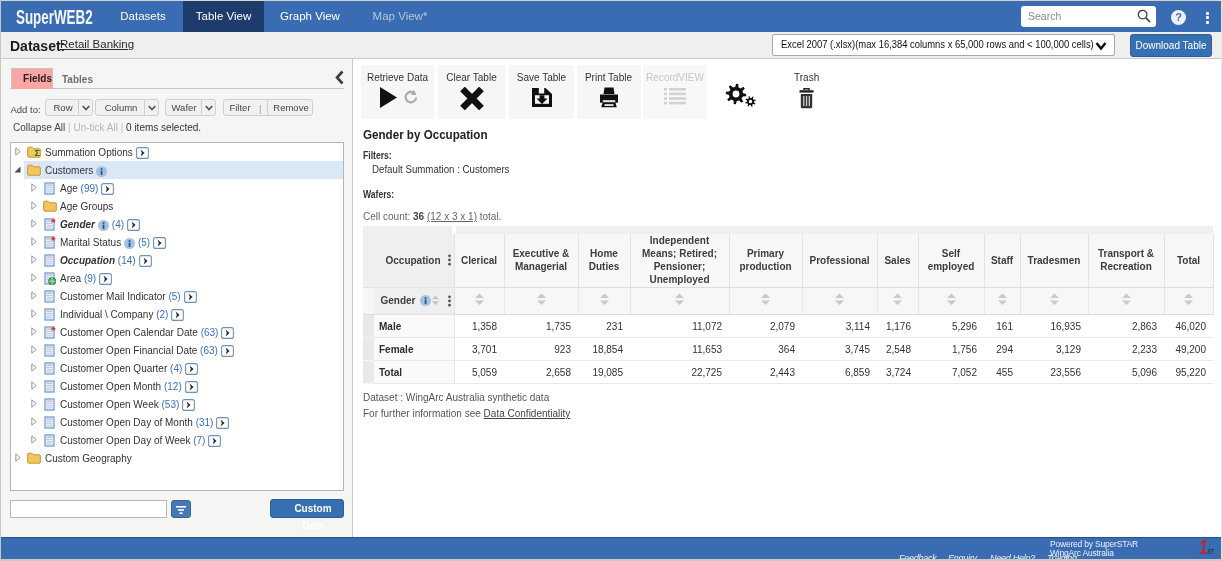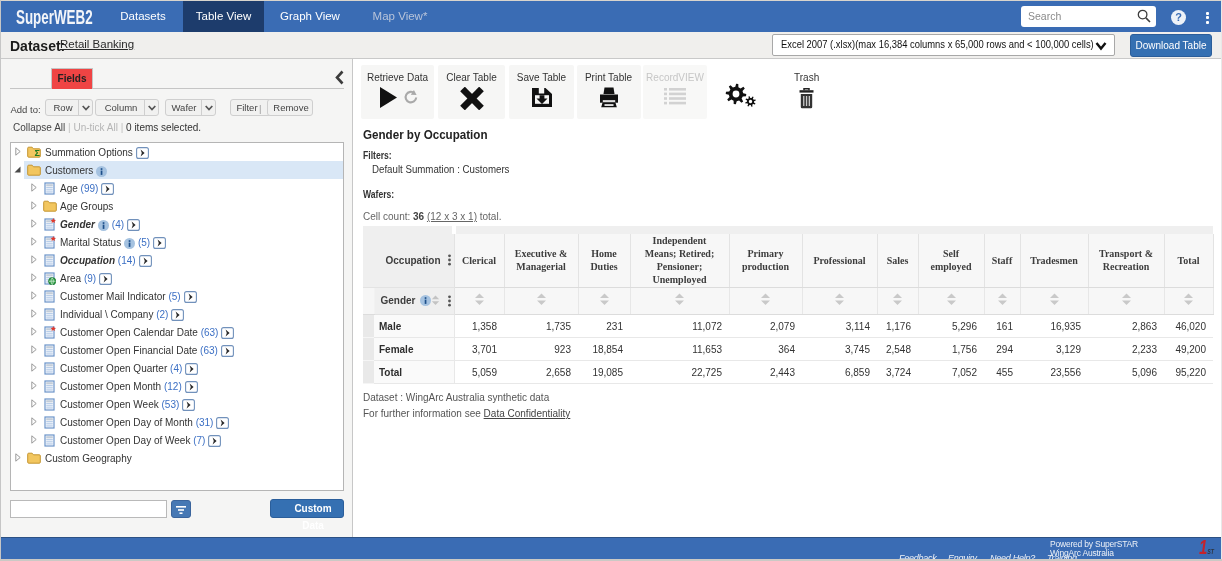--- a/index.html
+++ b/index.html
@@ -22,21 +22,21 @@
 .vdot { position:absolute; left:1205.5px; width:3px; height:3px; border-radius:1px; background:#fff; }
 
 
 #dsbar { position:absolute; left:0; top:32px; width:1222px; height:27px; background:#f0efed; border-bottom:1px solid #c9c9c9; }
 #ddl { position:absolute; left:772px; top:2px; width:343px; height:22px; background:#fff; border:1px solid #a8a8a8; border-radius:2px; font-size:10px; color:#111; line-height:20px; padding-left:8px; white-space:nowrap; }
 #btn-download { position:absolute; left:1130px; top:2px; width:82px; height:23px; background:#3570b2; border:1px solid #2b5e9a; border-radius:3px; color:#fff; font-size:10px; text-align:center; line-height:21px; }
 
 
 #lpanel { position:absolute; left:0; top:59px; width:353px; height:478px; background:#f5f5f4; border-right:1px solid #c7c7c7; }
 #tabline { position:absolute; left:10px; top:29px; width:334px; height:1px; background:#c5c5c5; }
-#tab-fields { position:absolute; left:11px; top:9px; width:42px; height:21px; background:#ef4444; border:1px solid #c5c5c5; border-bottom:none; font-size:10px; font-weight:bold; color:#222; text-align:center; line-height:20px; z-index:2;margin-left:40px; }
+#tab-fields { position:absolute; left:11px; top:9px; width:42px; height:21px; background:#fca5a5; border:1px solid #c5c5c5; border-bottom:none; font-size:10px; font-weight:bold; color:#222; text-align:right; line-height:20px; z-index:2; }
 #tab-tables { position:absolute; left:62px; top:15px; font-size:10px; font-weight:bold; color:#6e6e6e; }
 #collapser { left:335px; top:11px; }
 .s95 { font-size:9.5px; color:#444; }
 .gbtn { position:absolute; top:40px; height:17px; background:#f1f1f0; border:1px solid #cfcfcf; border-radius:3px; font-size:9.5px; color:#444; }
 .gbtn .t { position:absolute; left:0; top:0; bottom:0; text-align:center; line-height:15px; }
 .gbtn .arr { position:absolute; right:0; top:0; bottom:0; width:14px; border-left:1px solid #cfcfcf; }
 .gbtn .arr svg { position:absolute; left:3px; top:5px; }
 #sel-info { position:absolute; left:13px; top:63px; font-size:10px; color:#444; }
 #tree { position:absolute; left:10px; top:83px; width:334px; height:349px; background:#fff; border:1px solid #b5b5b5; overflow:hidden; }
 .trow { position:relative; height:18px; font-size:10px; color:#333; white-space:nowrap; }
@@ -58,21 +58,21 @@
 
 
 #h-title { position:absolute; left:363px; top:127px; font-size:13.5px; font-weight:bold; color:#222; transform:scaleX(0.86); transform-origin:0 0; white-space:nowrap; }
 .hlbl { position:absolute; left:363px; font-size:10px; font-weight:bold; color:#333; transform:scaleX(0.86); transform-origin:0 0; }
 #h-defsum { position:absolute; left:372px; top:164px; font-size:10px; color:#333; transform:scaleX(0.97); transform-origin:0 0; }
 #h-cells { position:absolute; left:363px; top:211px; font-size:10px; color:#666; }
 
 
 #dtable { position:absolute; left:363px; top:226px; border-collapse:collapse; table-layout:fixed; }
 #dtable td { padding:0; font-size:10px; overflow:hidden; }
-#dtable .hdr { background:#f7f7f7; border:1px solid #e3e3e3; border-top:none; font-weight:bold; color:#3d3d3d; text-align:center; line-height:13px; vertical-align:middle; border-bottom:1px solid #dcdcdc;font-family:Liberation Serif, serif; }
+#dtable .hdr { background:#f7f7f7; border:1px solid #e3e3e3; border-top:none; font-weight:bold; color:#3d3d3d; text-align:center; line-height:13px; vertical-align:middle; border-bottom:1px solid #dcdcdc; }
 #dtable .occ { background:#efefef; border:1px solid #e3e3e3; border-top:none; border-left:none; font-weight:bold; color:#3d3d3d; text-align:right; vertical-align:middle; position:relative; }
 #dtable .strip0 { background:#efefef; }
 #dtable .sortc { background:#f7f7f7; border:1px solid #e7e7e7; border-top:none; text-align:center; vertical-align:middle; border-bottom:1px solid #dcdcdc; }
 #dtable .gcell { background:#efefef; border:1px solid #e3e3e3; border-top:none; border-left:1px solid #f2f2f2; font-weight:bold; color:#3d3d3d; vertical-align:middle; padding-left:6px; position:relative; }
 #dtable .stripg { background:#f6f6f6; border-bottom:1px solid #dcdcdc; }
 #dtable .stripd { background:#e9e9e9; border-bottom:1px solid #f5f5f5; }
 #dtable .rlab { background:#fafafa; border:1px solid #e8e8e8; border-left:none; font-weight:bold; color:#2e2e2e; text-align:left; padding-left:5px; padding-top:1px; vertical-align:middle; }
 #dtable .num { background:#fff; border-bottom:1px solid #e8e8e8; text-align:right; padding-right:7px; padding-top:1px; color:#333; vertical-align:middle; }
 
 #src1 { position:absolute; left:363px; top:392px; font-size:10px; color:#555; }
@@ -147,21 +147,21 @@
       </span>
     </div>
   <div class="gbtn" style="left:164.5px;width:51.5px;">
       <span class="t" style="width:37px;">Wafer</span>
       <span class="arr">
         <svg width="8" height="6" viewBox="0 0 8 6">
           <path d="M0.7 1 L4 4.6 L7.3 1" fill="none" stroke="#555" stroke-width="1.7"></path>
         </svg>
       </span>
     </div>
-  <div class="gbtn" style="left:230px;width:52px;">
+  <div class="gbtn" style="left:223px;width:52px;">
       <span class="t" style="width:32px;">Filter</span>
     </div>
   <span class="s95" style="position:absolute;left:259px;top:44px;color:#999;">|</span>
   <div class="gbtn" style="left:267px;width:46px;">
       <span class="t" style="width:46px;">Remove</span>
     </div>
   <div id="sel-info"><span style="color:#444">Collapse All</span> <span style="color:#c0c0c0">|</span> <span style="color:#b5b5b5">Un-tick All</span> <span style="color:#c0c0c0">|</span> <span style="color:#333">0 items selected.</span></div>
   <div id="tree">
       <div class="trow"><span style="position:relative"><svg class="car" style="left:4px" width="6" height="9" viewBox="0 0 6 9">
             <path d="M0.8 0.8 L5.2 4.5 L0.8 8.2 Z" fill="#fdfdfd" stroke="#9a9a9a" stroke-width="1"></path>

